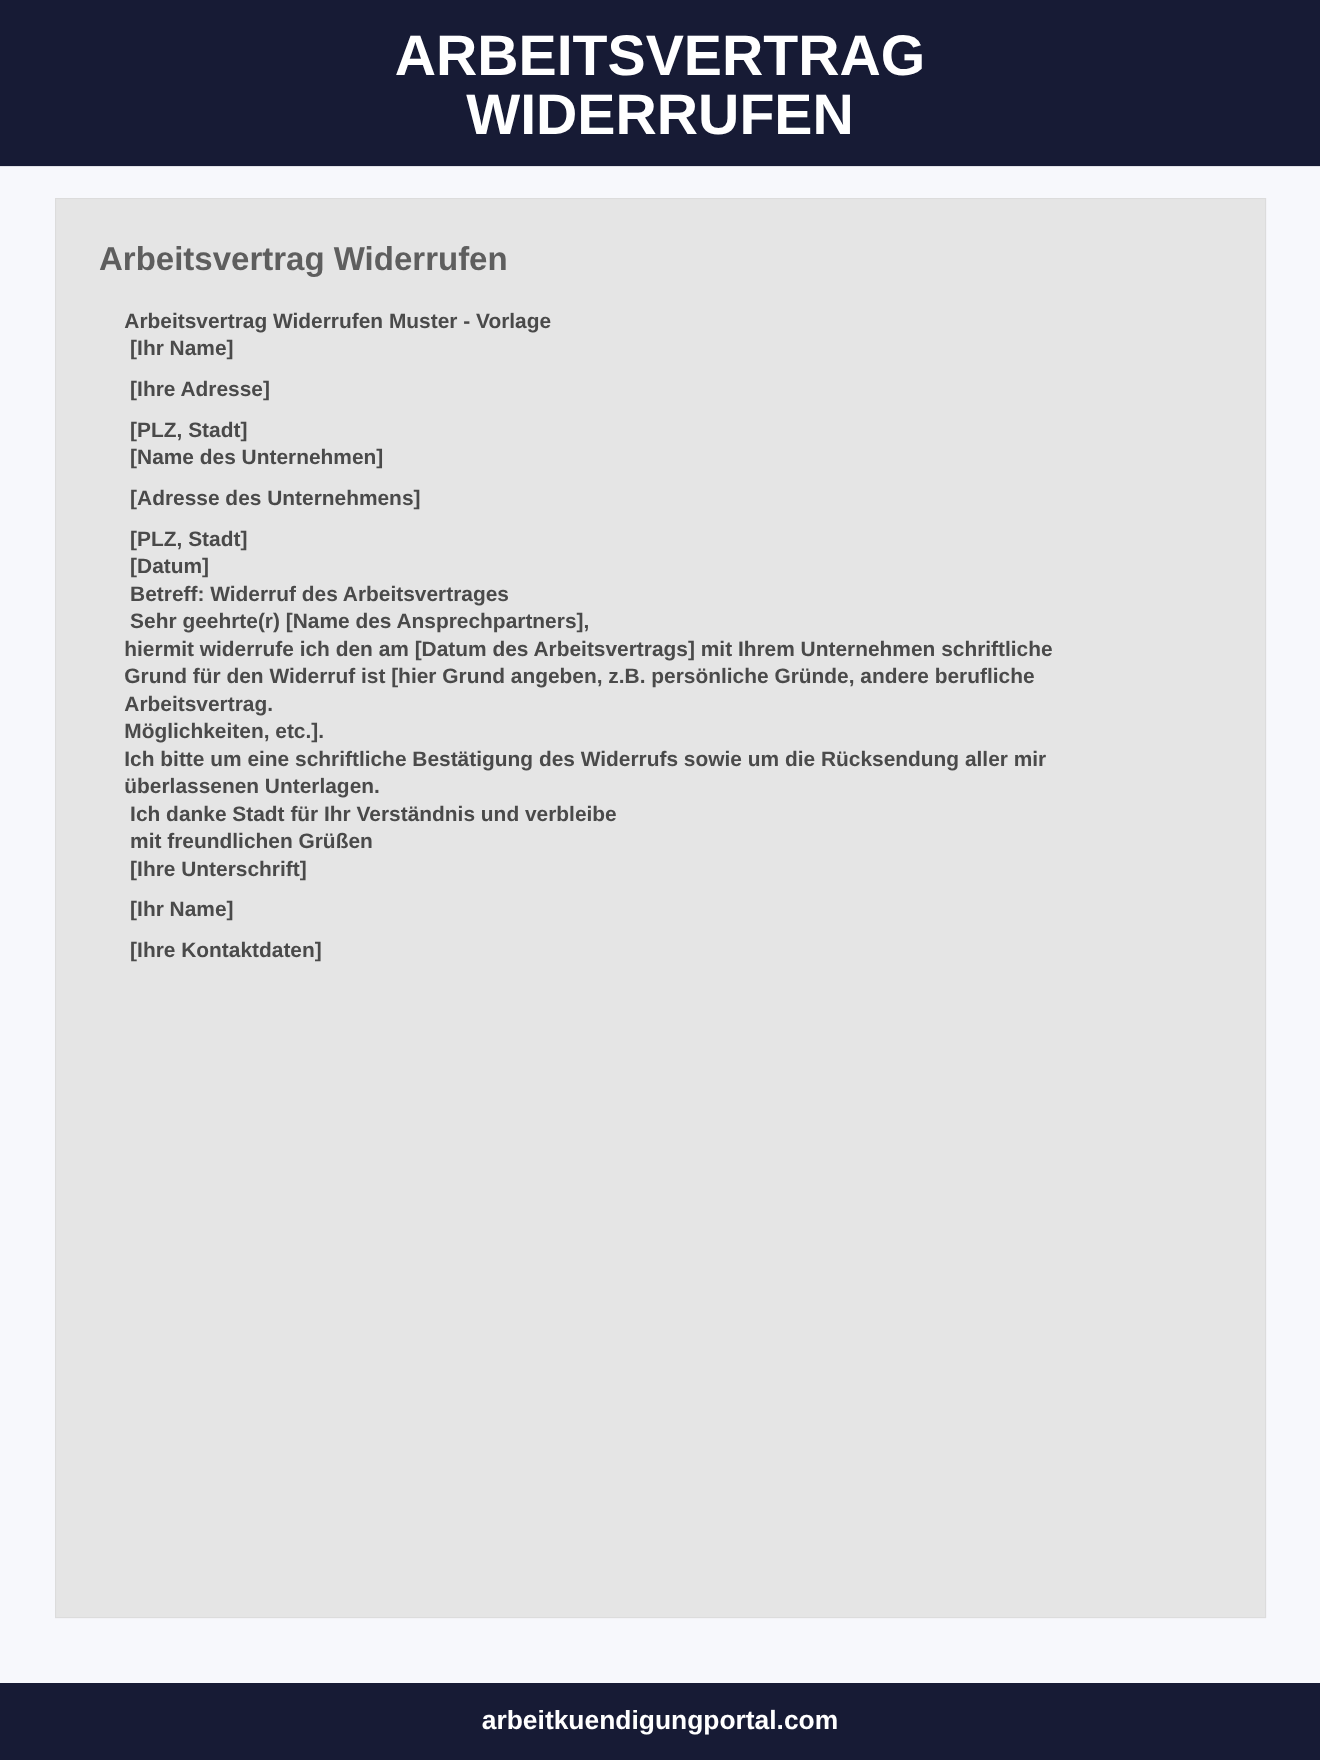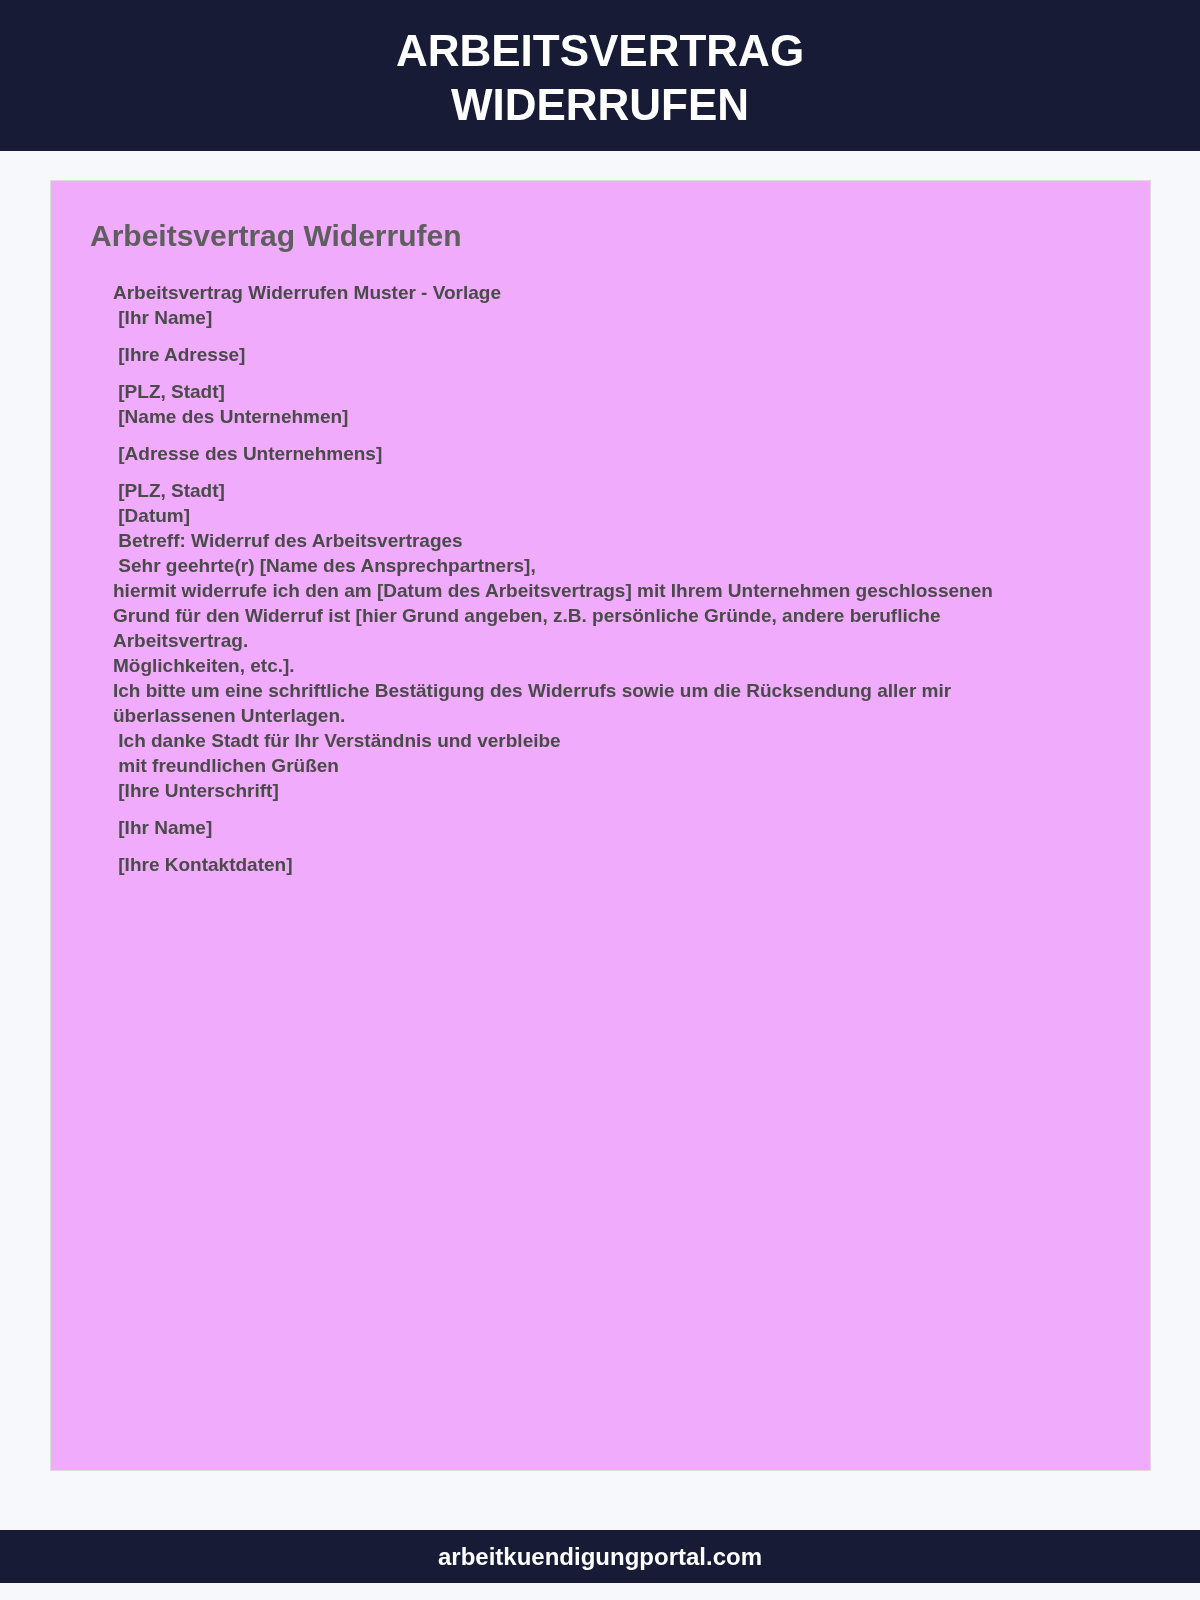--- a/index.html
+++ b/index.html
@@ -4,39 +4,39 @@
   <style>
     * { margin: 0; padding: 0; box-sizing: border-box; }
     html, body { width: 1200px; height: 1600px; background: #f7f8fc; font-family: "Liberation Sans", sans-serif; }
     .header {
       position: absolute; left: 0; top: 0; width: 1200px; height: 151px;
       background: #171b35; color: #ffffff;
       display: flex; align-items: center; justify-content: center; text-align: center;
     }
     .header h1 {
       font-family: "Liberation Sans", sans-serif;
-      font-weight: 700; font-size: 44px; line-height: 54px; letter-spacing: 0px;
+      font-weight: 700; font-size: 52px; line-height: 54px; letter-spacing: 0px;
       text-transform: uppercase; padding-top: 4px;
     }
     .card {
       position: absolute; left: 50px; top: 180px; width: 1101px; height: 1291px;
-      background: #f0abfc; border: 1px solid #dcdcdc;
+      background: #e5e5e5; border: 1px solid #dcdcdc;
     }
     .card-title {
       position: absolute; left: 39px; top: 38px;
       font-size: 30px; font-weight: 700; color: #5e5e5e;
     }
     .letter {
       position: absolute; left: 39px; top: 99px; width: 1000px;
       font-size: 19px; font-weight: 700; color: #4a4a4a; line-height: 25px;
     }
     .letter .line { display: block; white-space: pre-wrap; margin-left: 23px; }
     .letter .gap { margin-top: 12px; }
     .footer {
-      position: absolute; left: 0; top: 1530px; width: 1200px; height: 53px;
+      position: absolute; left: 0; top: 1530px; width: 1200px; height: 70px;
       background: #171b35; color: #ffffff;
       display: flex; align-items: center; justify-content: center;
     }
     .footer span { font-size: 24px; font-weight: 700; }
   </style>
 </head>
 <body>
 
 <div class="header">
   <h1>
@@ -51,21 +51,21 @@
       <span class="line">Arbeitsvertrag Widerrufen Muster - Vorlage</span>
       <span class="line"> [Ihr Name]</span>
       <span class="line gap"> [Ihre Adresse]</span>
       <span class="line gap"> [PLZ, Stadt]</span>
       <span class="line"> [Name des Unternehmen]</span>
       <span class="line gap"> [Adresse des Unternehmens]</span>
       <span class="line gap"> [PLZ, Stadt]</span>
       <span class="line"> [Datum]</span>
       <span class="line"> Betreff: Widerruf des Arbeitsvertrages</span>
       <span class="line"> Sehr geehrte(r) [Name des Ansprechpartners],</span>
-      <span class="line">hiermit widerrufe ich den am [Datum des Arbeitsvertrags] mit Ihrem Unternehmen geschlossenen</span>
+      <span class="line">hiermit widerrufe ich den am [Datum des Arbeitsvertrags] mit Ihrem Unternehmen schriftliche</span>
       <span class="line">Grund für den Widerruf ist [hier Grund angeben, z.B. persönliche Gründe, andere berufliche</span>
       <span class="line">Arbeitsvertrag.</span>
       <span class="line">Möglichkeiten, etc.].</span>
       <span class="line">Ich bitte um eine schriftliche Bestätigung des Widerrufs sowie um die Rücksendung aller mir</span>
       <span class="line">überlassenen Unterlagen.</span>
       <span class="line"> Ich danke Stadt für Ihr Verständnis und verbleibe</span>
       <span class="line"> mit freundlichen Grüßen</span>
       <span class="line"> [Ihre Unterschrift]</span>
       <span class="line gap"> [Ihr Name]</span>
       <span class="line gap"> [Ihre Kontaktdaten]</span>

